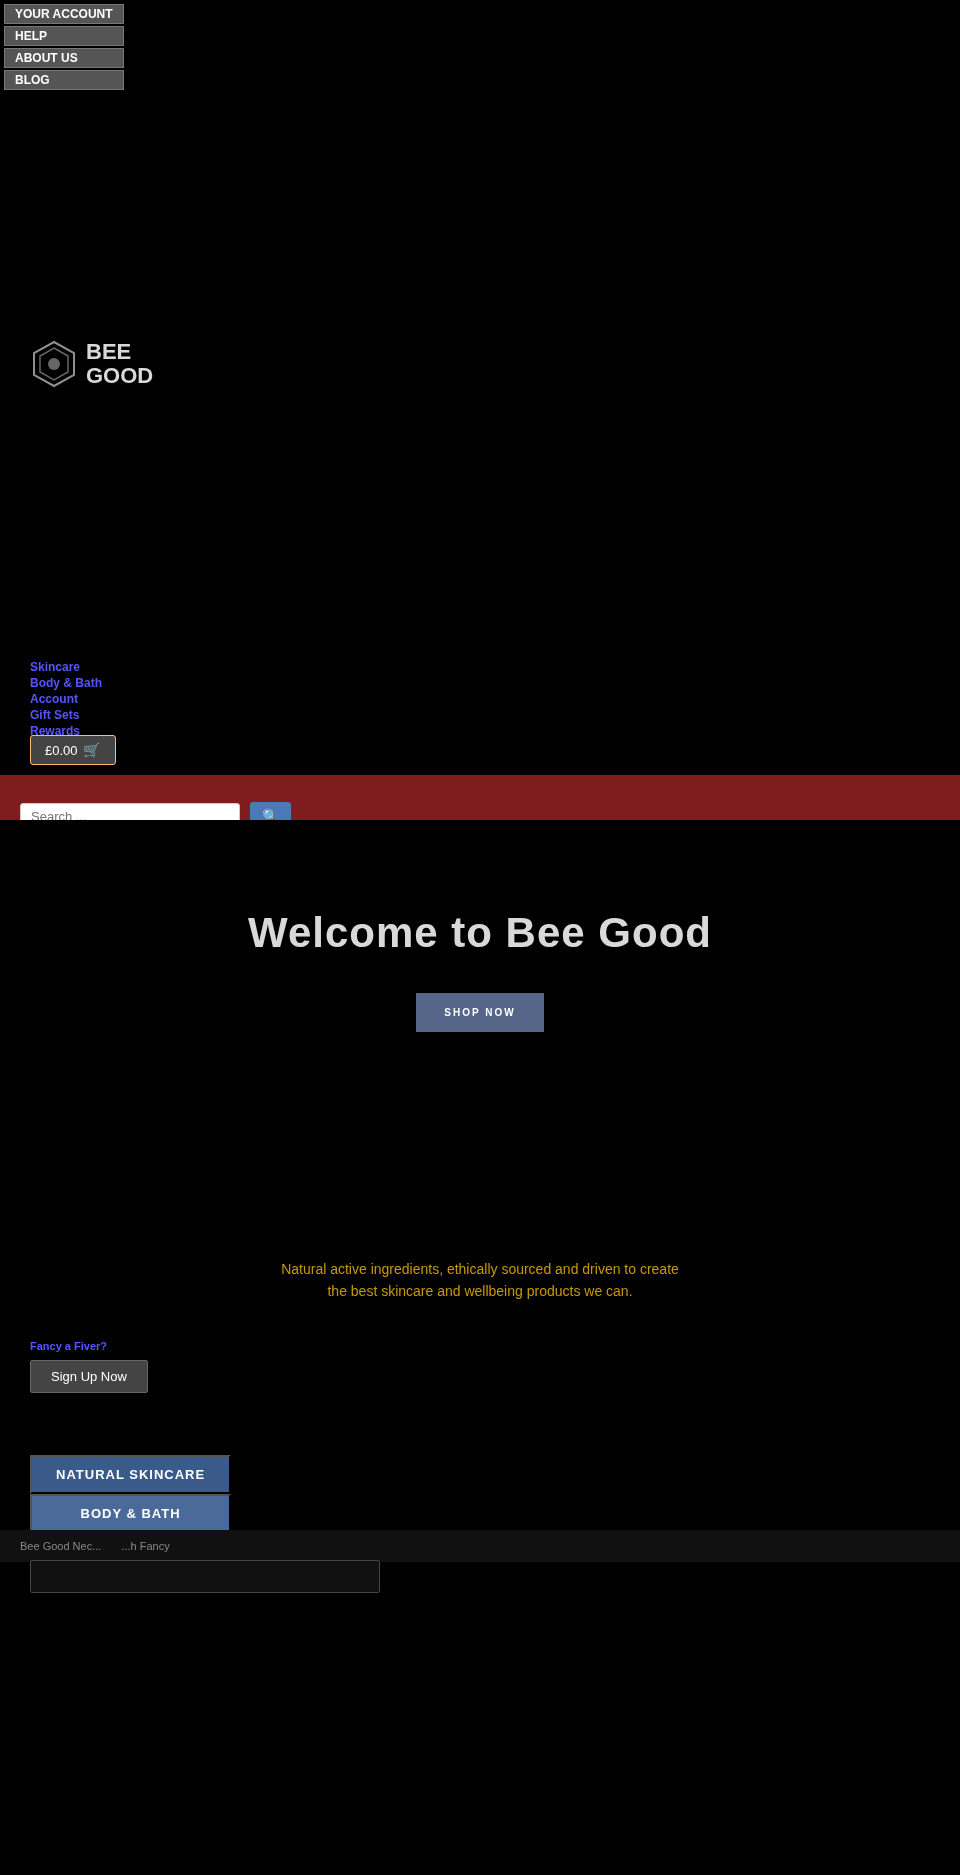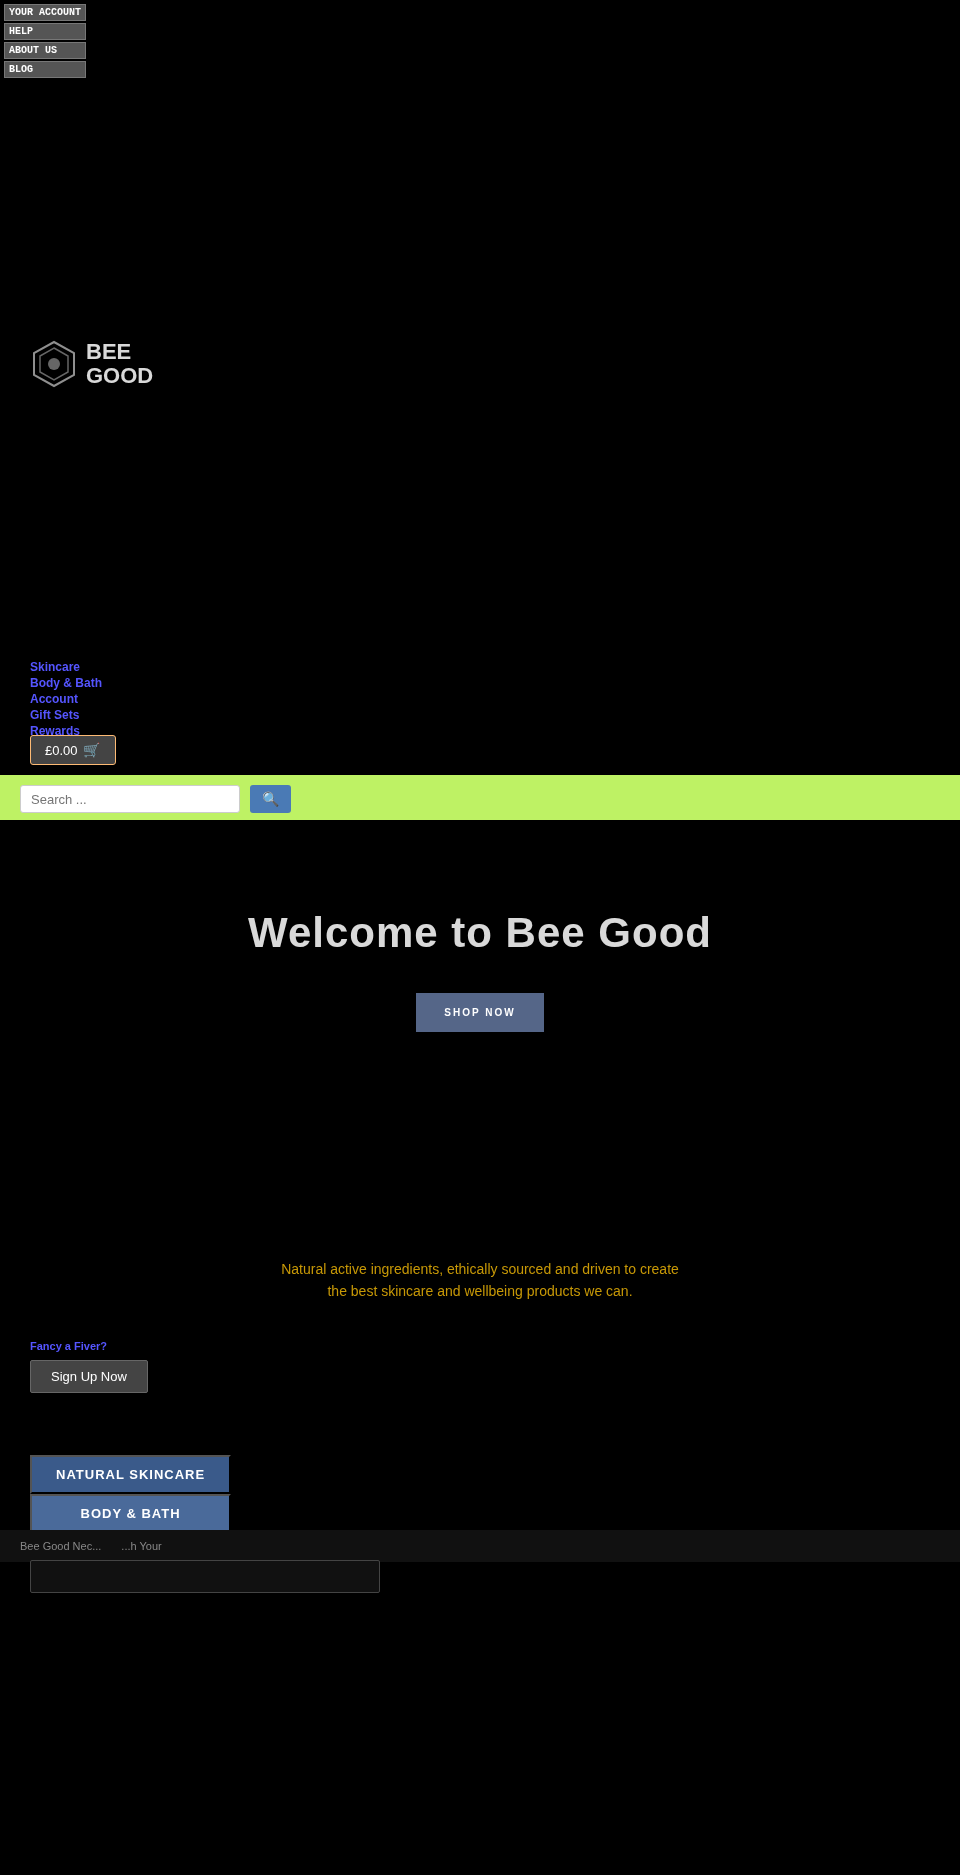--- a/index.html
+++ b/index.html
@@ -18,27 +18,26 @@
       left: 0;
       display: flex;
       flex-direction: column;
       gap: 2px;
       padding: 4px;
       z-index: 100;
     }
     .top-nav-item {
       background: #555;
       color: #fff;
-      font-size: 10px;
-      font-weight: bold;
-      padding: 2px 4px;
+      font-size: 12px;
+      font-weight: bold;
+      padding: 2px 10px;
       cursor: pointer;
       text-transform: uppercase;
       border: 1px solid #777;
-      font-family: Liberation Mono, monospace;
     }
 
     
     .logo-area {
       position: absolute;
       top: 340px;
       left: 30px;
       display: flex;
       align-items: center;
       gap: 8px;
@@ -88,23 +87,24 @@
       gap: 6px;
     }
     .cart-icon { font-size: 14px; }
 
     
     .search-bar {
       position: absolute;
       top: 775px;
       left: 0;
       width: 960px;
-      background: #bef264;
-      padding: 10px 20px;
-      display: flex;
+      background: #7f1d1d;
+      padding: 27px 20px;
+      display: flex;
+      align-items: center;
       gap: 10px;
     }
     .search-input {
       width: 220px;
       padding: 5px 10px;
       border: 1px solid #ccc;
       border-radius: 3px;
       font-size: 13px;
       background: #fff;
       color: #333;
@@ -330,16 +330,16 @@
 </div>
 
 <div class="category-tabs">
   <button class="category-tab tab-skincare">Natural Skincare</button>
   <button class="category-tab tab-body">Body &amp; Bath</button>
   <button class="category-tab tab-gifts">Gift Sets</button>
 </div>
 
 <div class="footer-bar">
   <a href="#" class="footer-link">Bee Good Nec...</a>
-  <a href="#" class="footer-link">...h Your</a>
+  <a href="#" class="footer-link">...h Fancy</a>
 </div>
 
 <input class="bottom-input" type="text" placeholder="" style="">
 
 </body></html>

